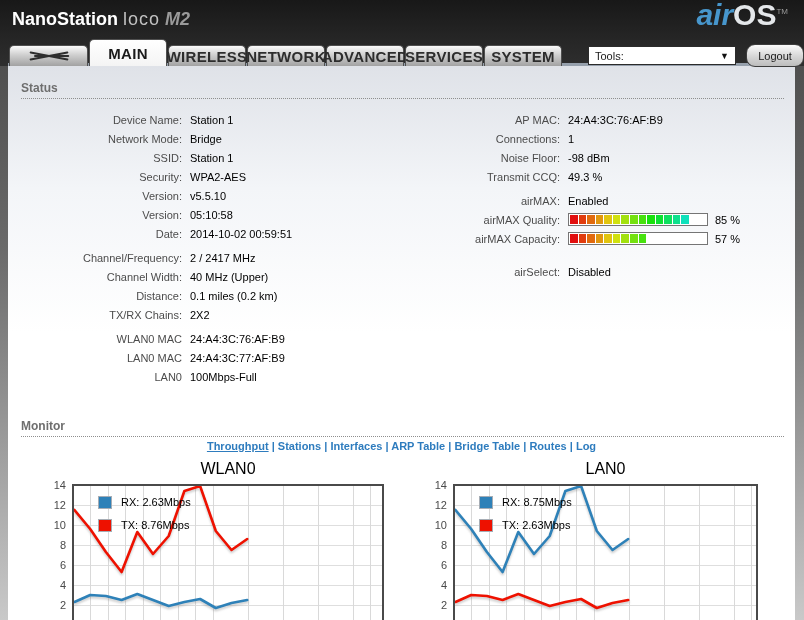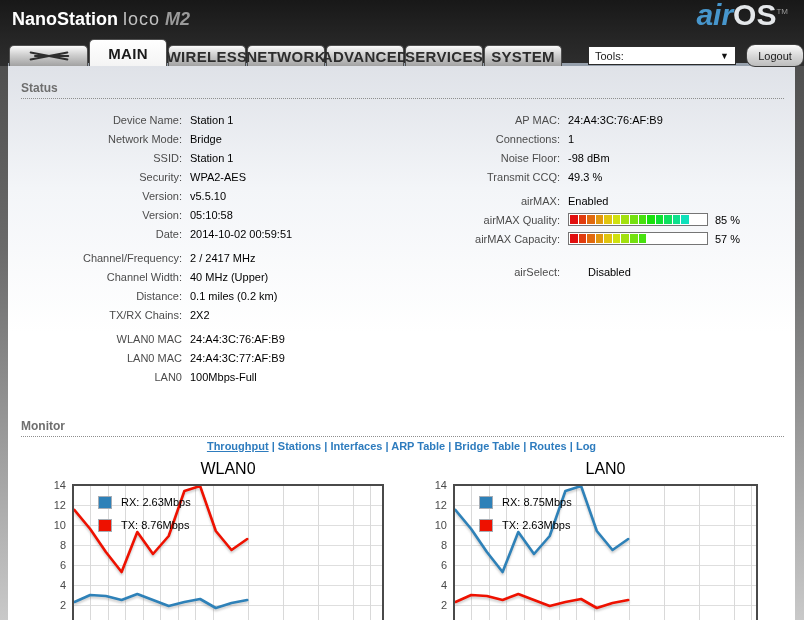--- a/index.html
+++ b/index.html
@@ -45,21 +45,21 @@
   #monitor-head{left:21px;top:419px;width:763px;}
   
   .col{position:absolute;top:110px;}
   #col-left{left:21px;width:370px;}
   #col-right{left:400px;width:384px;}
   .group{margin-bottom:5px;}
   .row{display:flex;height:19px;align-items:center;font-size:11px;}
   .row .lab{width:161px;text-align:right;color:#4c4c4c;flex:0 0 161px;}
   #col-right .row .lab{width:160px;flex:0 0 160px;}
   .row .val{margin-left:8px;color:#000;}
-  .gap14{margin-top:14px;gap:20px;}
+  .gap14{margin-top:14px;}
   .bar{width:140px;height:13px;border:1px solid #757575;background:#fff;margin-left:8px;
     box-sizing:border-box;display:flex;padding:1px;}
   .seg{flex:1;margin-right:1px;}
   .seg:last-child{margin-right:0;}
   .pct{margin-left:7px;color:#000;font-size:11px;}
   
   .mlinks{position:absolute;left:8px;top:440px;width:787px;text-align:center;
     font-size:11px;font-weight:bold;color:#2e7cbe;}
   .mlinks a{color:#2e7cbe;text-decoration:none;cursor:pointer;}
   .mlinks a.active{text-decoration:underline;}

